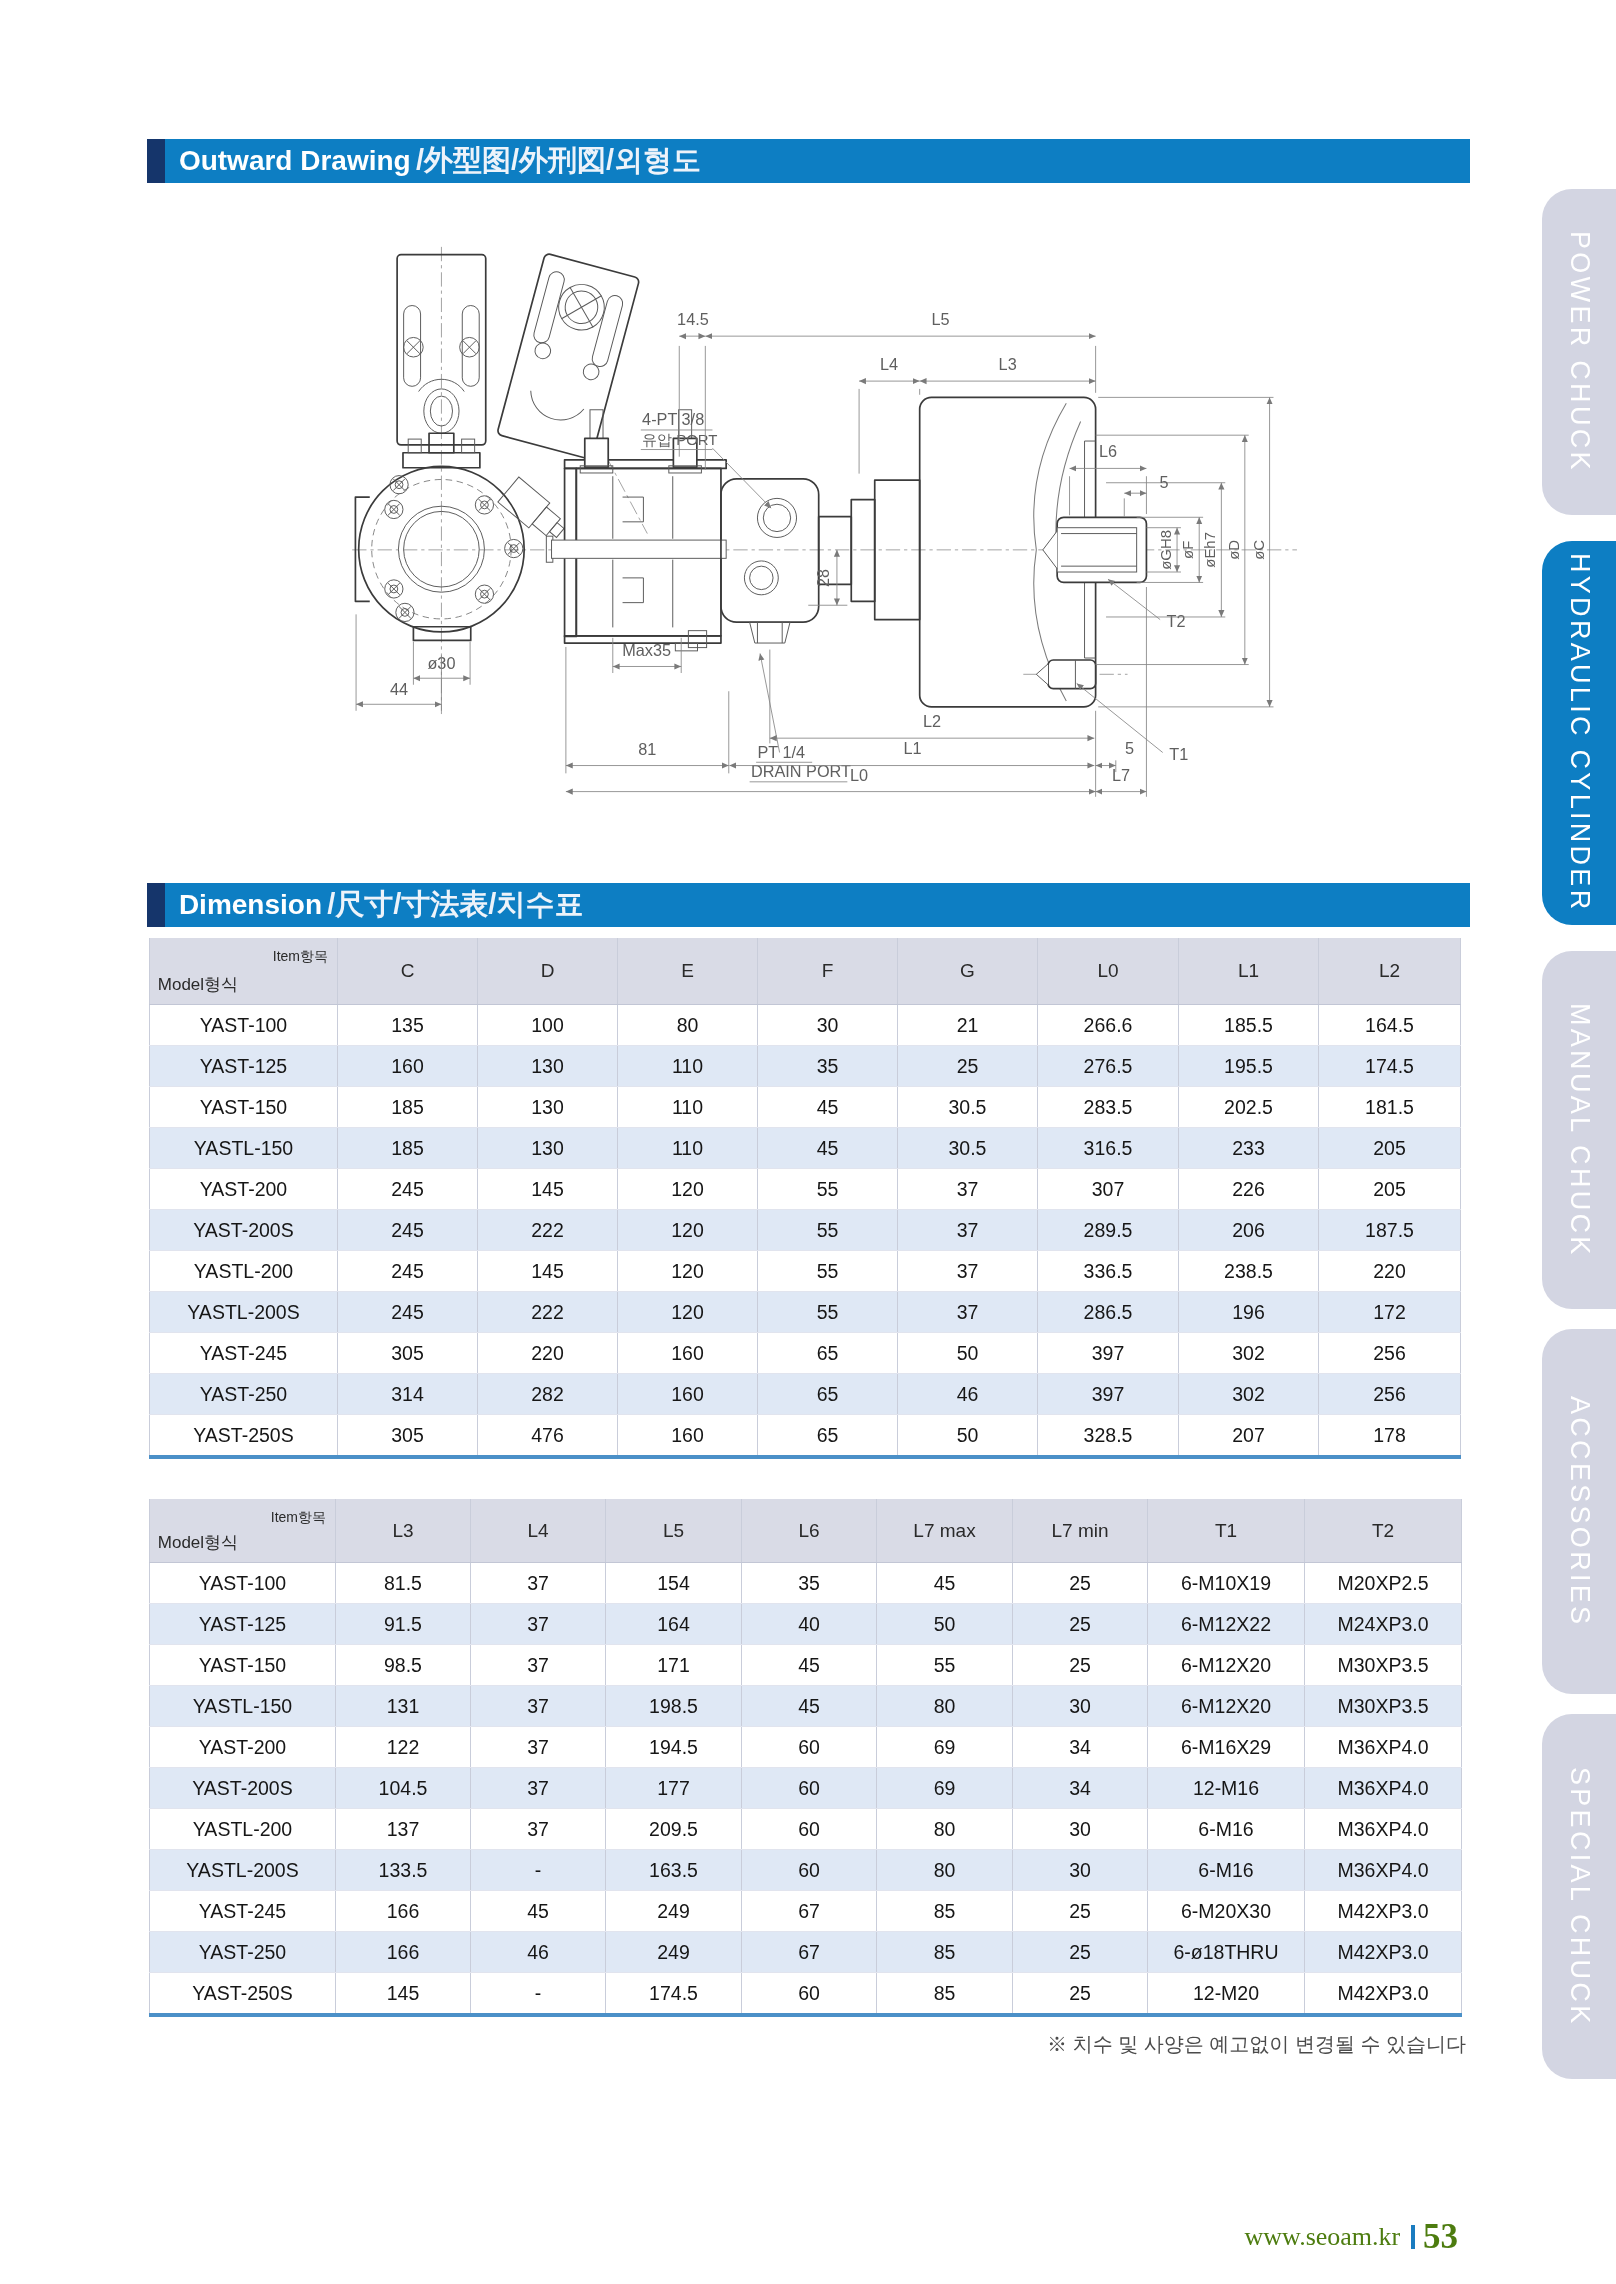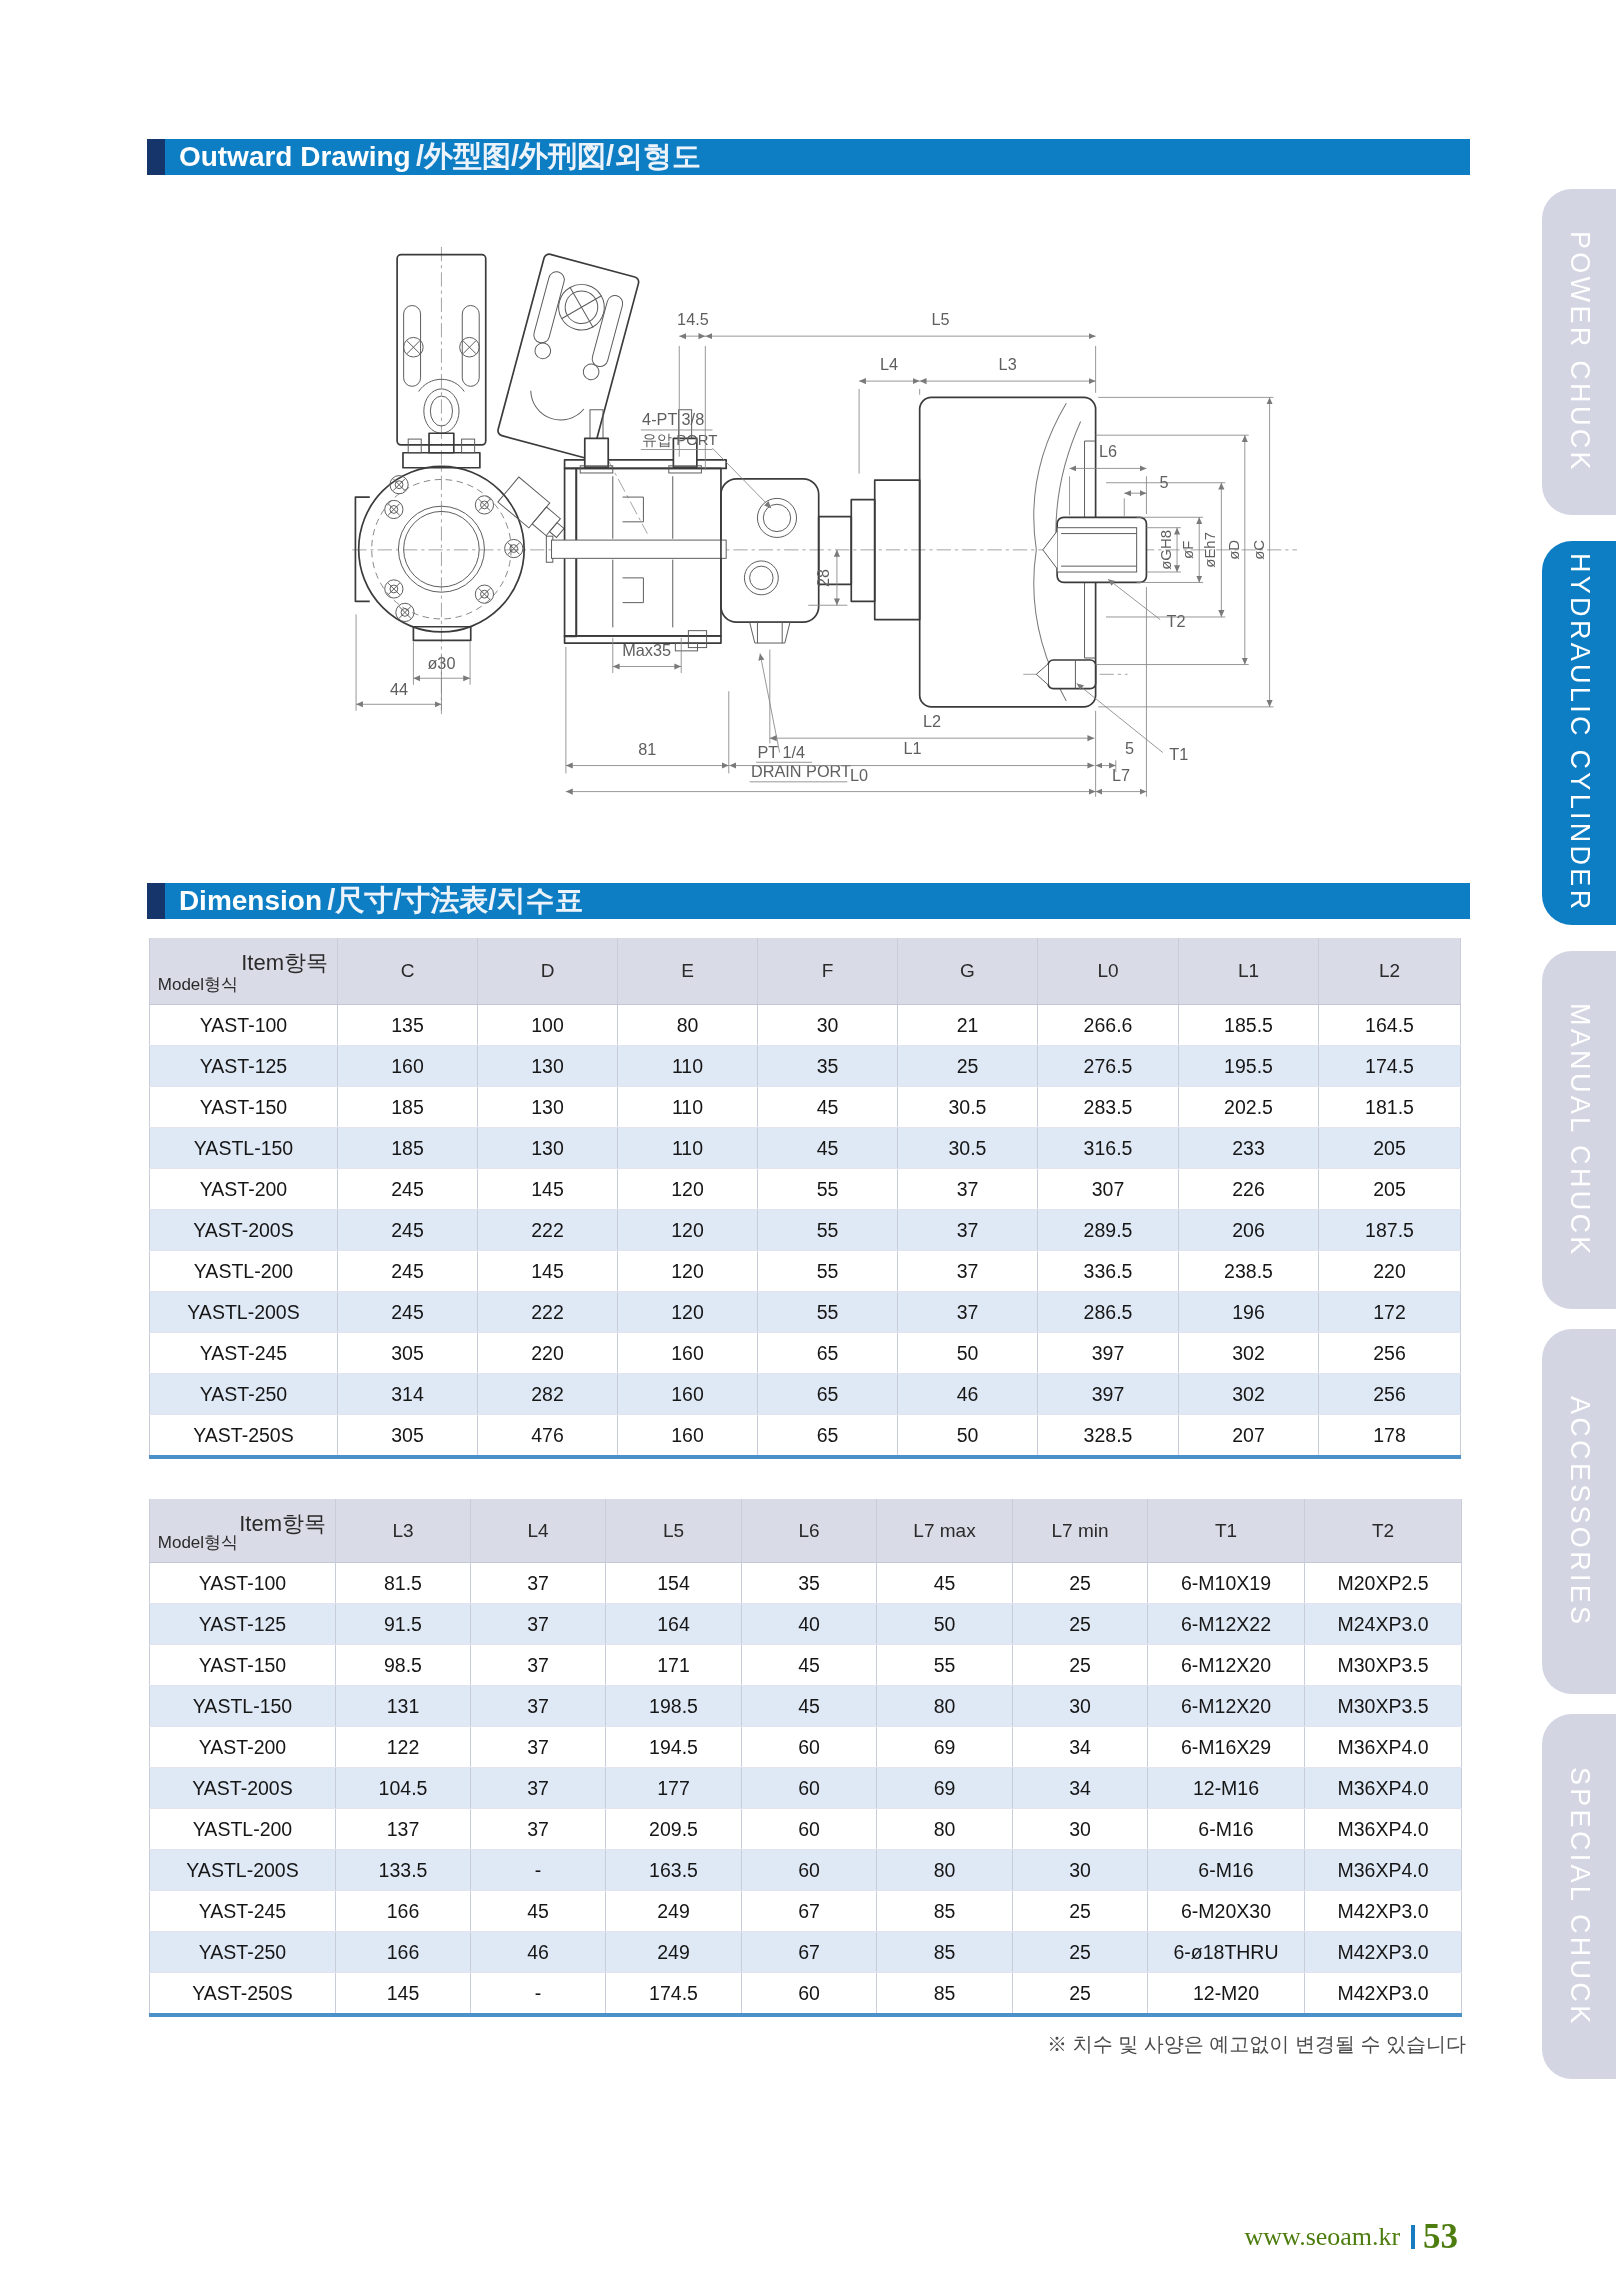--- a/index.html
+++ b/index.html
@@ -1,41 +1,41 @@
 <!DOCTYPE html>
 <html style="font-size:10.4px"><head>
 <meta charset="utf-8">
 <style>
   html,body{margin:0;padding:0;background:#e8e8e8;}
   #page{position:relative;width:1616px;height:2284px;background:#ffffff;overflow:hidden;
         font-family:"Liberation Sans",sans-serif;}
 
   
-  .section-bar{position:absolute;left:147px;width:1323px;height:36px;background:#0d7ec3;
+  .section-bar{position:absolute;left:147px;width:1323px;height:44px;background:#0d7ec3;
                display:flex;align-items:center;}
   .bar-notch{width:17.6px;height:100%;background:#15356b;flex:0 0 auto;}
   .bar-title{color:#ffffff;font-size:28px;font-weight:bold;margin-left:14.3px;white-space:nowrap;}
   .bar-sub{color:#edf3fa;font-size:29px;font-weight:600;margin-left:5.2px;white-space:nowrap;}
 
   
   .spec-table{position:absolute;left:149px;border-collapse:collapse;table-layout:fixed;
               background:#fff;border-bottom:4.6px solid #4b90c8;}
   #t1{top:938px;width:1312px;}
   #t2{top:1499px;width:1311px;}
   .spec-table th,.spec-table td{border-left:0.7px solid #c9cdda;border-right:0.7px solid #c9cdda;
       font-weight:normal;text-align:center;vertical-align:middle;color:#161616;padding:0;}
   .spec-table thead th{background:#d9dbe6;height:66px;font-size:19px;color:#2a2a2a;
       border-bottom:0.7px solid #c2c6d5;}
   #t2 thead th{height:63px;}
   .spec-table td{height:40px;font-size:19.5px;border-bottom:0.7px solid #e1e4ee;}
   .spec-table tr.alt td{background:#dfe8f5;}
   .corner{position:relative;
     background:linear-gradient(to bottom right, rgba(0,0,0,0) 49.55%, #9aa0b2 49.55%,
                #9aa0b2 50.45%, rgba(0,0,0,0) 50.45%), #d9dbe6;}
-  .corner-top{position:absolute;top:10.4px;right:9px;font-size:22px;color:#2a2a2a;}
+  .corner-top{position:absolute;top:10.4px;right:9px;font-size:14px;color:#2a2a2a;}
   .corner-bottom{position:absolute;left:7.8px;bottom:7.8px;font-size:17px;color:#2a2a2a;text-align:right;}
 
   
   .tab{position:absolute;left:1542px;width:74px;border-radius:30px 0 0 30px;
        display:flex;align-items:center;justify-content:center;
        writing-mode:vertical-rl;color:#ffffff;font-size:27px;letter-spacing:3.3px;
        background:#d3d5e2;white-space:nowrap;}
   .tab.active{background:#0d7ec3;}
 
   

